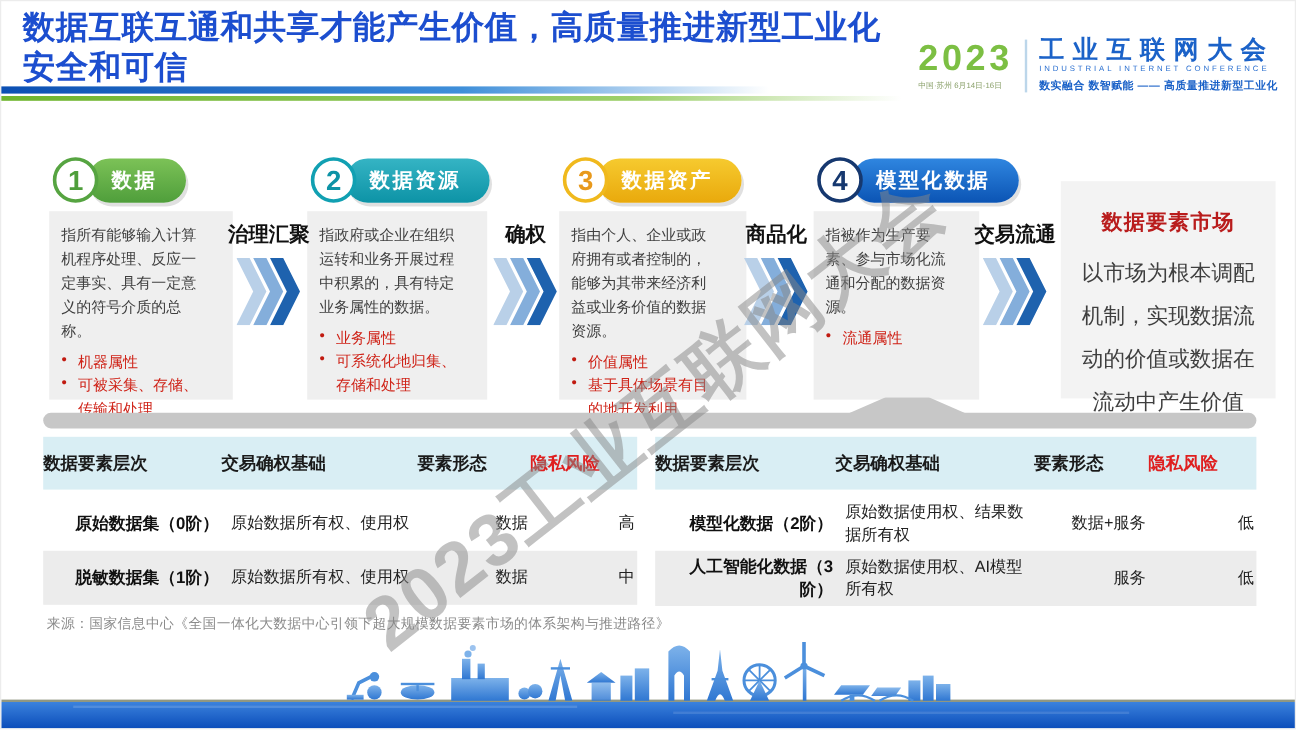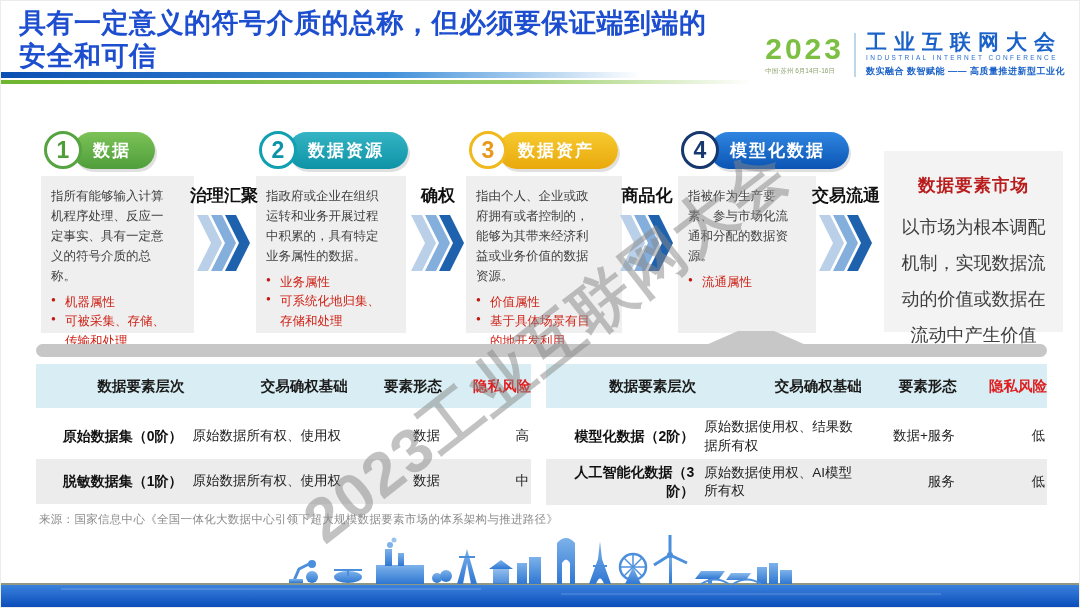--- a/index.html
+++ b/index.html
@@ -53,41 +53,41 @@
   
   .band{position:absolute;left:35px;top:343px;width:1011px;height:13px;background:#c7c7c7;border-radius:7px;}
   .band-bump{position:absolute;left:705px;top:330px;width:100px;height:14px;background:#c7c7c7;
              clip-path:polygon(0 100%,32% 0,68% 0,100% 100%);}
   
   .tbl{position:absolute;top:363px;}
   .tbl-left{left:35px;width:495px;}
   .tbl-right{left:545px;width:501px;}
   .tbl-head{display:grid;grid-template-columns:30% 33% 19% 18%;background:#d9eef4;height:44px;
             align-items:center;}
-  .tbl-head span{font-size:14.5px;font-weight:bold;color:#1a1a1a;text-align:right;}
+  .tbl-head span{font-size:14.5px;font-weight:bold;color:#1a1a1a;text-align:left;}
   .tbl-head .risk{color:#df1f1f;}
   .tbl-rows{margin-top:6px;}
   .tbl-row{display:grid;grid-template-columns:30% 33% 19% 18%;align-items:center;min-height:45px;}
   .tbl-row.alt{background:#ececec;}
   .tbl-row .cell{font-size:13.5px;color:#222;text-align:right;line-height:1.35;padding:4px 2px;}
   .tbl-row .cell.lvl{font-weight:bold;font-size:14px;color:#111;}
   .tbl-row .cell.basis{text-align:left;padding-left:8px;}
   
   .source{position:absolute;left:38px;top:511px;font-size:11.5px;color:#8b8b8b;letter-spacing:0.3px;}
   .watermark{position:absolute;left:215px;top:300px;width:660px;height:90px;line-height:90px;
              text-align:center;font-size:62px;font-weight:600;color:#878787;opacity:0.5;
              transform:rotate(-38deg);z-index:40;pointer-events:none;white-space:nowrap;letter-spacing:2px;}
   .skyline{position:absolute;left:0;bottom:0;width:1080px;height:80px;}
 </style>
 </head>
 <body>
 
 <div class="slide">
 
-  <div class="title">具有一定意义的符号介质的总称，但必须要保证端到端的
+  <div class="title">数据互联互通和共享才能产生价值，高质量推进新型工业化
 安全和可信</div>
   <div class="rule-blue"></div>
   <div class="rule-green"></div>
 
   <div class="logo">
     <div class="logo-left">
       <div class="logo-year">2023</div>
       <div class="logo-venue">中国·苏州  6月14日-16日</div>
     </div>
     <div class="logo-div"></div>

